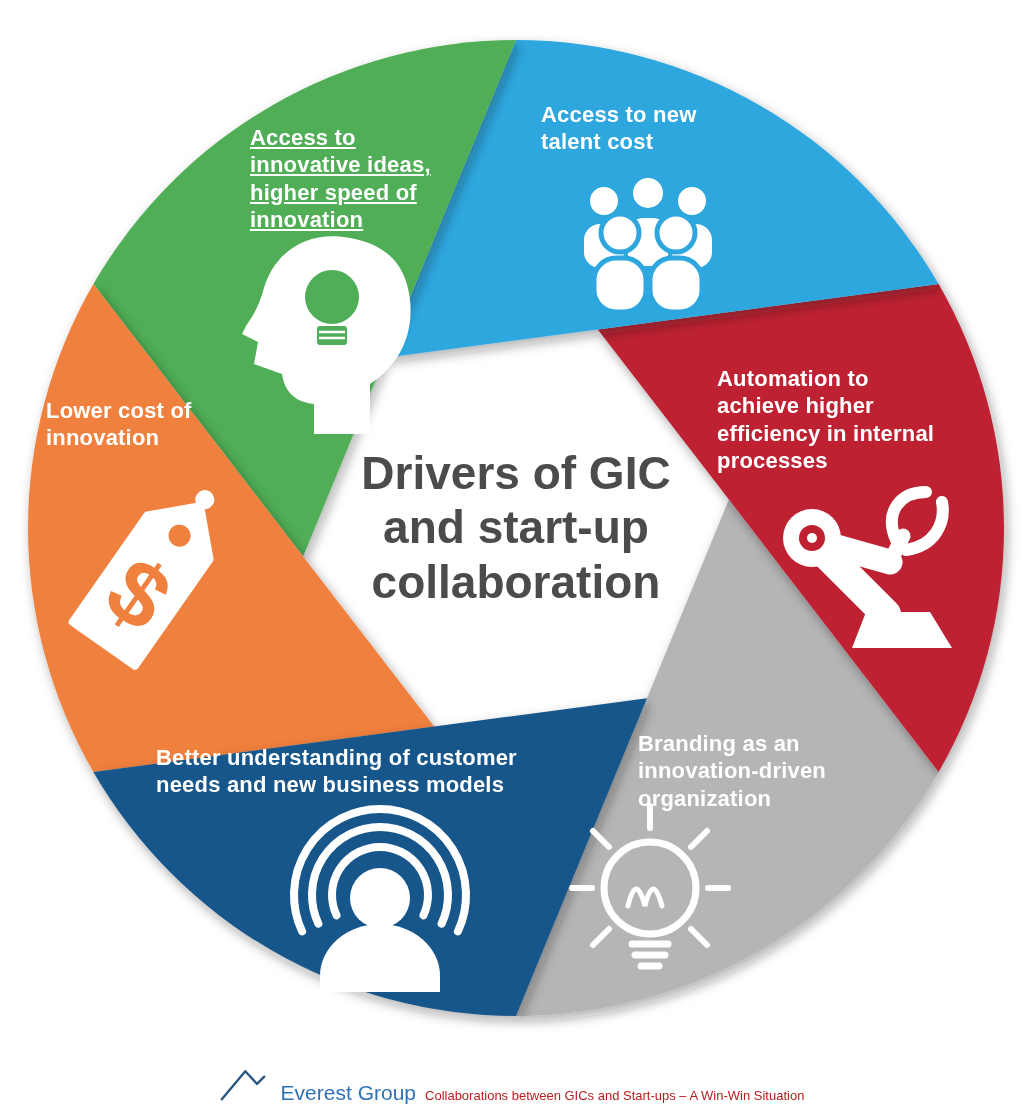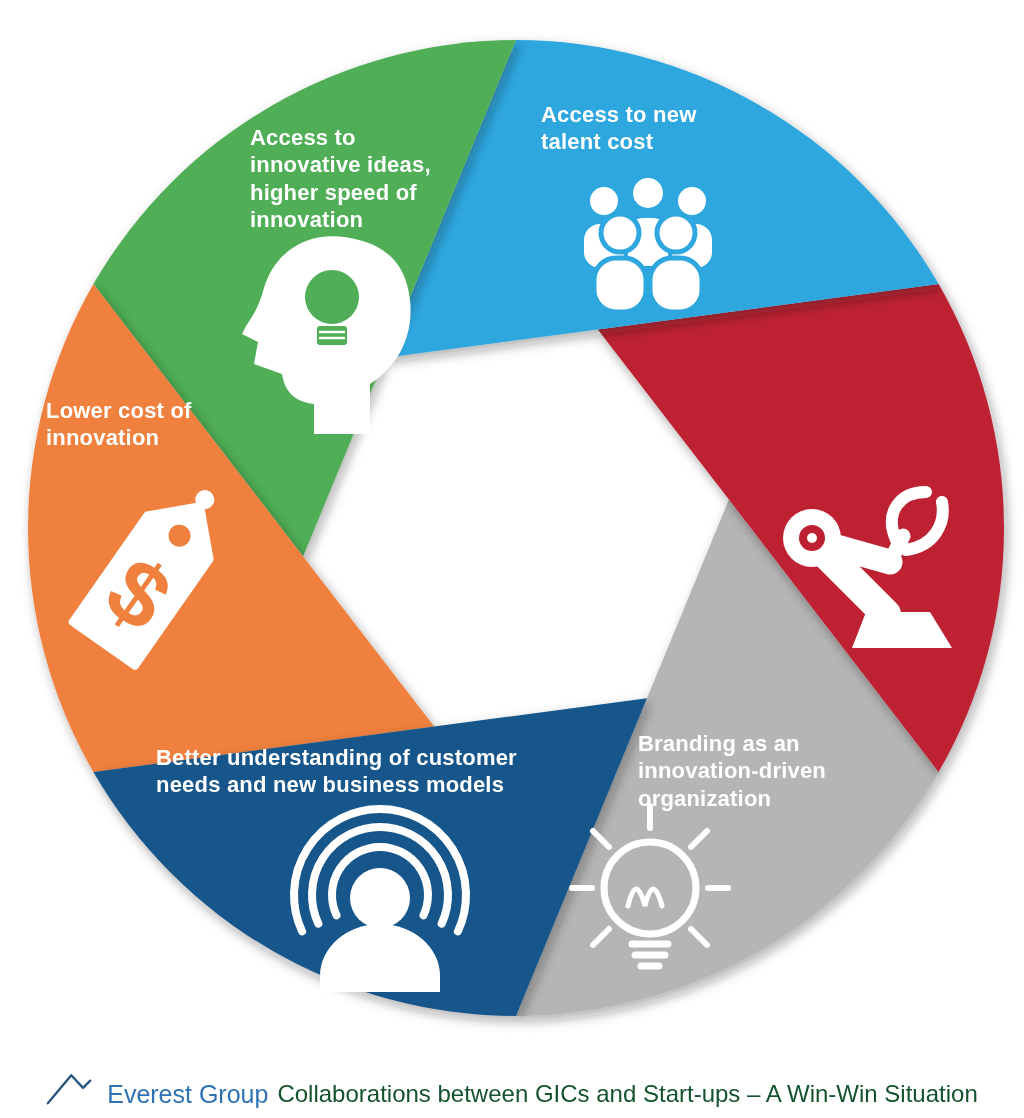--- a/index.html
+++ b/index.html
@@ -5,37 +5,37 @@
   html,body{margin:0;padding:0;background:#fff;}
   .stage{
     position:relative;width:1024px;height:1118px;background:#fff;overflow:hidden;
     font-family:"Liberation Sans",sans-serif;
   }
   #wheel{position:absolute;left:0;top:0;z-index:1;}
   .lbl{
     position:absolute;z-index:3;color:#fff;font-weight:bold;font-size:22px;
     line-height:1.24;white-space:pre-line;letter-spacing:.2px;
   }
-  #lbl-0{left:250px;top:124px;}
+  #lbl-0{left:250px;top:124px;text-decoration:underline;}
   #lbl-1{left:541px;top:101px;}
   #lbl-2{left:717px;top:365px;}
   #lbl-3{left:638px;top:730px;}
   #lbl-4{left:156px;top:744px;}
   #lbl-5{left:46px;top:397px;}
   .center-title{
     position:absolute;z-index:3;left:262px;top:446px;width:508px;text-align:center;
     font-size:46px;font-weight:bold;line-height:1.18;white-space:pre-line;color:#4b4b4e;
   }
   .footer{
     position:absolute;z-index:4;left:0;right:0;top:1038px;
     display:flex;justify-content:center;align-items:flex-end;gap:9px;
   }
   .peak{width:56px;height:38px;margin-right:-4px;margin-bottom:5px;}
-  .logo{color:#2F73B4;font-size:25px;line-height:1;padding-bottom:4px;margin-top:44px;}
-  .caption{color:#14532d;font-size:24px;line-height:1;padding-bottom:5px;}
+  .logo{color:#2F73B4;font-size:21px;line-height:1;padding-bottom:4px;margin-top:44px;}
+  .caption{color:#b91c1c;font-size:13px;line-height:1;padding-bottom:5px;}
 </style>
 </head>
 <body>
 
 <div class="stage">
 
   <svg id="wheel" width="1024" height="1040" viewBox="0 0 1024 1040">
     <defs>
       <filter id="segshadow" x="-15%" y="-15%" width="130%" height="130%">
         <feDropShadow dx="3" dy="5" stdDeviation="6" flood-color="#222222" flood-opacity="0.35"></feDropShadow>
@@ -118,28 +118,35 @@
 
     </g>
   </svg>
 
   <div class="lbl" id="lbl-0">Access to
 innovative ideas,
 higher speed of
 innovation</div>
   <div class="lbl" id="lbl-1">Access to new
 talent cost</div>
+  <div class="lbl" id="lbl-2">Automation to
+achieve higher
+efficiency in internal
+processes</div>
   <div class="lbl" id="lbl-3">Branding as an
 innovation-driven
 organization</div>
   <div class="lbl" id="lbl-4">Better understanding of customer
 needs and new business models</div>
   <div class="lbl" id="lbl-5">Lower cost of
 innovation</div>
 
+  <div class="center-title" style="color: rgb(75, 75, 78);">Drivers of GIC
+and start-up
+collaboration</div>
 
   <div class="footer">
     <svg class="peak" viewBox="0 0 62 42">
       <path d="M2 39 L28 8 L41 22 L49 14" fill="none" stroke="#27557E" stroke-width="2.6" stroke-linejoin="round" stroke-linecap="round"></path>
     </svg>
     <span class="logo" style="color: rgb(47, 115, 180);">Everest Group</span>
     <span class="caption">Collaborations between GICs and Start-ups – A Win-Win Situation</span>
   </div>
 
 </div>

